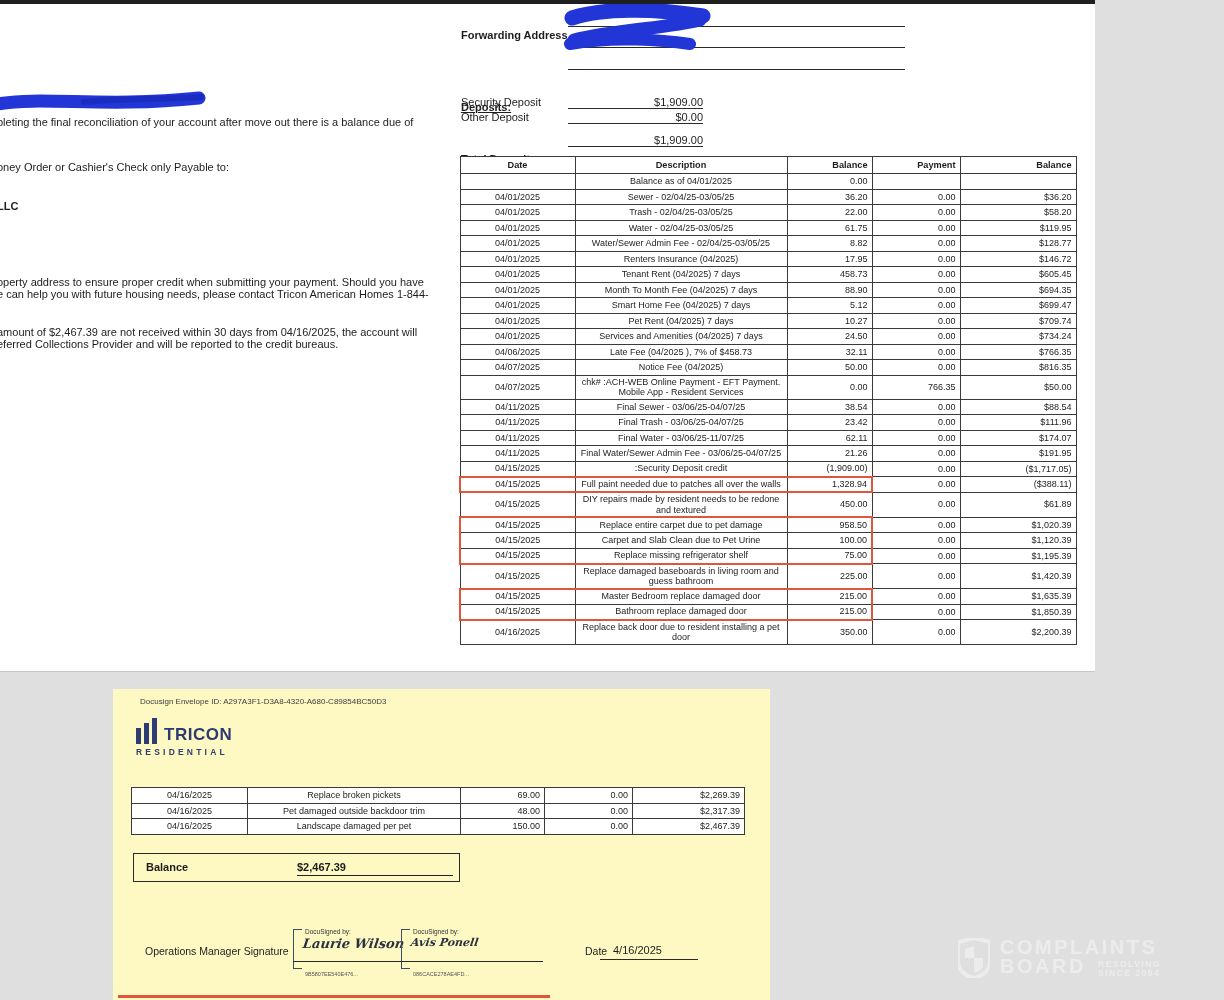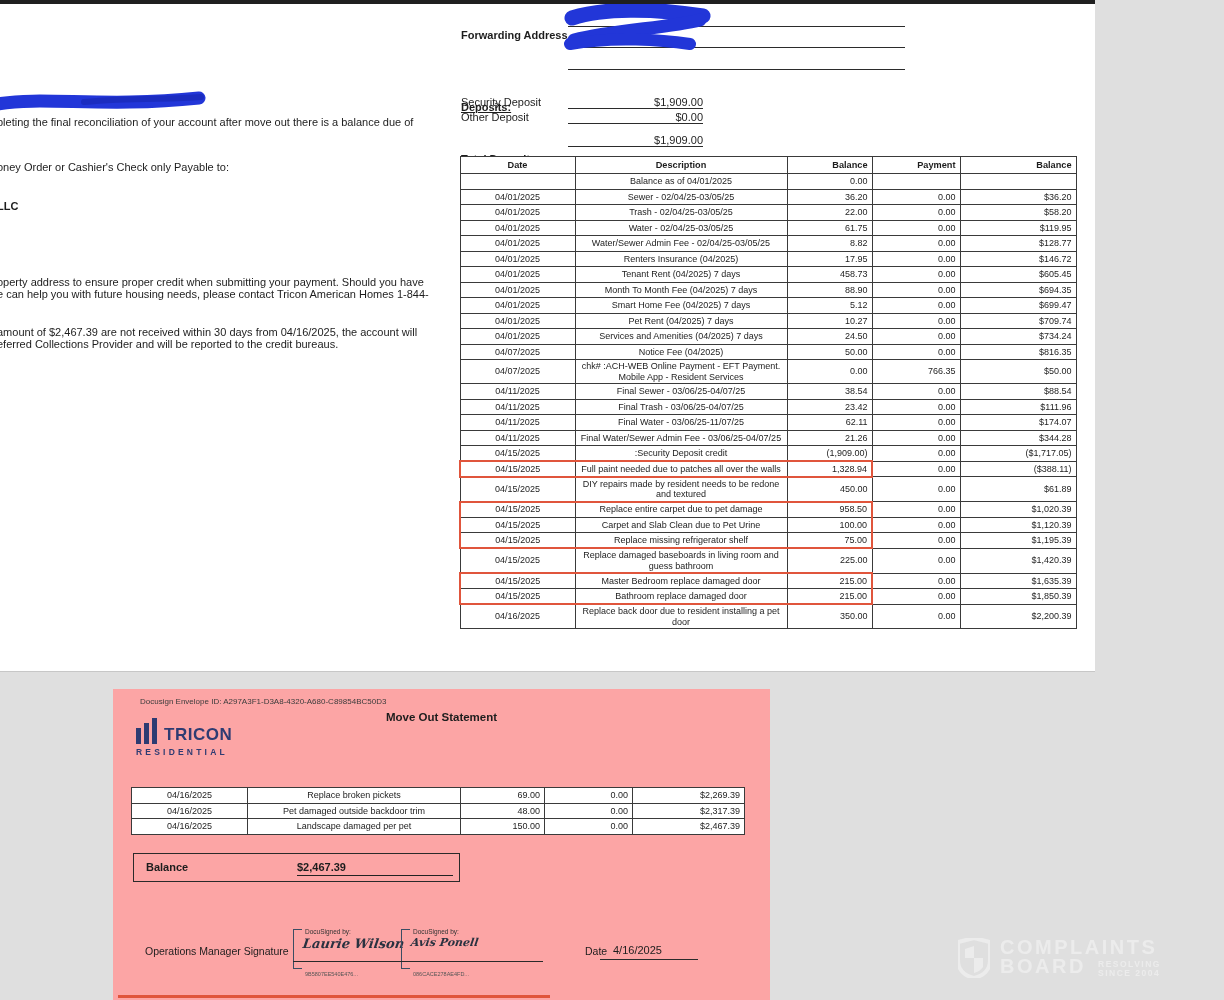--- a/index.html
+++ b/index.html
@@ -9,21 +9,21 @@
     --ink:#1d1d1d;
   }
   *{margin:0;padding:0;box-sizing:border-box;}
   html,body{width:1224px;height:1000px;overflow:hidden;background:#dfdfdf;
     font-family:"Liberation Sans", sans-serif;color:var(--ink);}
   .abs{position:absolute;}
   
   #viewport{position:relative;width:1224px;height:1000px;}
   #topbar{left:0;top:0;width:1095px;height:4px;background:#1f1f1f;}
   #page1{left:0;top:4px;width:1095px;height:668px;background:#ffffff;border-bottom:1px solid #c7c7c7;overflow:hidden;}
-  #page2{left:113px;top:689px;width:657px;height:311px;background:#fca5a5;overflow:hidden;}
+  #page2{left:113px;top:689px;width:657px;height:311px;background:#fef9c3;overflow:hidden;}
   #red-bottom-line{left:118px;top:995px;width:432px;height:3px;background:var(--red);}
   
   .lbl{font-size:11px;font-weight:bold;margin-top:19px;}
   .val{font-size:11px;}
   .uline{border-bottom:1.3px solid #2b2b2b;}
   .bodytext{font-size:11px;white-space:nowrap;}
   
   .dep-val{width:135px;text-align:right;font-size:11px;}
   
   table.charges{border-collapse:collapse;table-layout:fixed;font-size:9px;background:#fff;}
@@ -185,20 +185,27 @@
             <td class="c-num">$709.74</td>
           </tr>
           <tr>
             <td class="c-date">04/01/2025</td>
             <td class="c-desc">Services and Amenities (04/2025) 7 days</td>
             <td class="c-num c-charge">24.50</td>
             <td class="c-num">0.00</td>
             <td class="c-num">$734.24</td>
           </tr>
           <tr>
+            <td class="c-date">04/06/2025</td>
+            <td class="c-desc">Late Fee (04/2025 ), 7% of $458.73</td>
+            <td class="c-num c-charge">32.11</td>
+            <td class="c-num">0.00</td>
+            <td class="c-num">$766.35</td>
+          </tr>
+          <tr>
             <td class="c-date">04/07/2025</td>
             <td class="c-desc">Notice Fee (04/2025)</td>
             <td class="c-num c-charge">50.00</td>
             <td class="c-num">0.00</td>
             <td class="c-num">$816.35</td>
           </tr>
           <tr>
             <td class="c-date">04/07/2025</td>
             <td class="c-desc">chk# :ACH-WEB Online Payment - EFT Payment. Mobile App - Resident Services</td>
             <td class="c-num c-charge">0.00</td>
@@ -224,21 +231,21 @@
             <td class="c-desc">Final Water - 03/06/25-11/07/25</td>
             <td class="c-num c-charge">62.11</td>
             <td class="c-num">0.00</td>
             <td class="c-num">$174.07</td>
           </tr>
           <tr>
             <td class="c-date">04/11/2025</td>
             <td class="c-desc">Final Water/Sewer Admin Fee - 03/06/25-04/07/25</td>
             <td class="c-num c-charge">21.26</td>
             <td class="c-num">0.00</td>
-            <td class="c-num">$344.28</td>
+            <td class="c-num">$191.95</td>
           </tr>
           <tr>
             <td class="c-date">04/15/2025</td>
             <td class="c-desc">:Security Deposit credit</td>
             <td class="c-num c-charge">(1,909.00)</td>
             <td class="c-num">0.00</td>
             <td class="c-num">($1,717.05)</td>
           </tr>
           <tr class="hl hl-t hl-b">
             <td class="c-date">04/15/2025</td>
@@ -313,21 +320,20 @@
     <div class="abs" style="left:22px;top:27px;width:130px;height:40px">
       <svg class="abs" style="left:0;top:2px;width:26px;height:26px" viewBox="0 0 26 26">
         <rect x="1" y="10" width="5" height="16" fill="var(--navy)"></rect>
         <rect x="9" y="5" width="5" height="21" fill="var(--navy)"></rect>
         <rect x="17" y="0" width="5" height="26" fill="var(--navy)"></rect>
       </svg>
       <span class="abs logo-name" style="left:29px;top:9px">TRICON</span>
       <span class="abs logo-sub" style="left:1px;top:31px">RESIDENTIAL</span>
     </div>
 
-    <div class="abs" style="left:0;top:22px;width:657px;text-align:center;font-size:11.5px;font-weight:bold">Move Out Statement</div>
 
     <table class="charges abs" style="left:18px;top:98px;width:613px">
       <colgroup>
           <col style="width:116px">
           <col style="width:213px">
           <col style="width:84px">
           <col style="width:88px">
           <col style="width:112px">
         </colgroup>
       <tbody>

